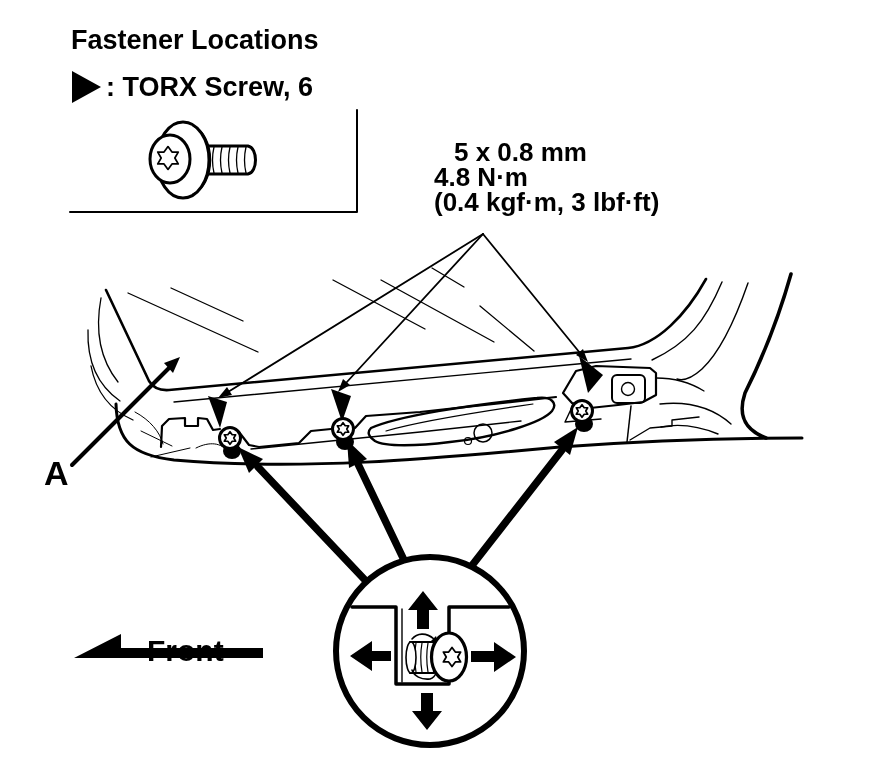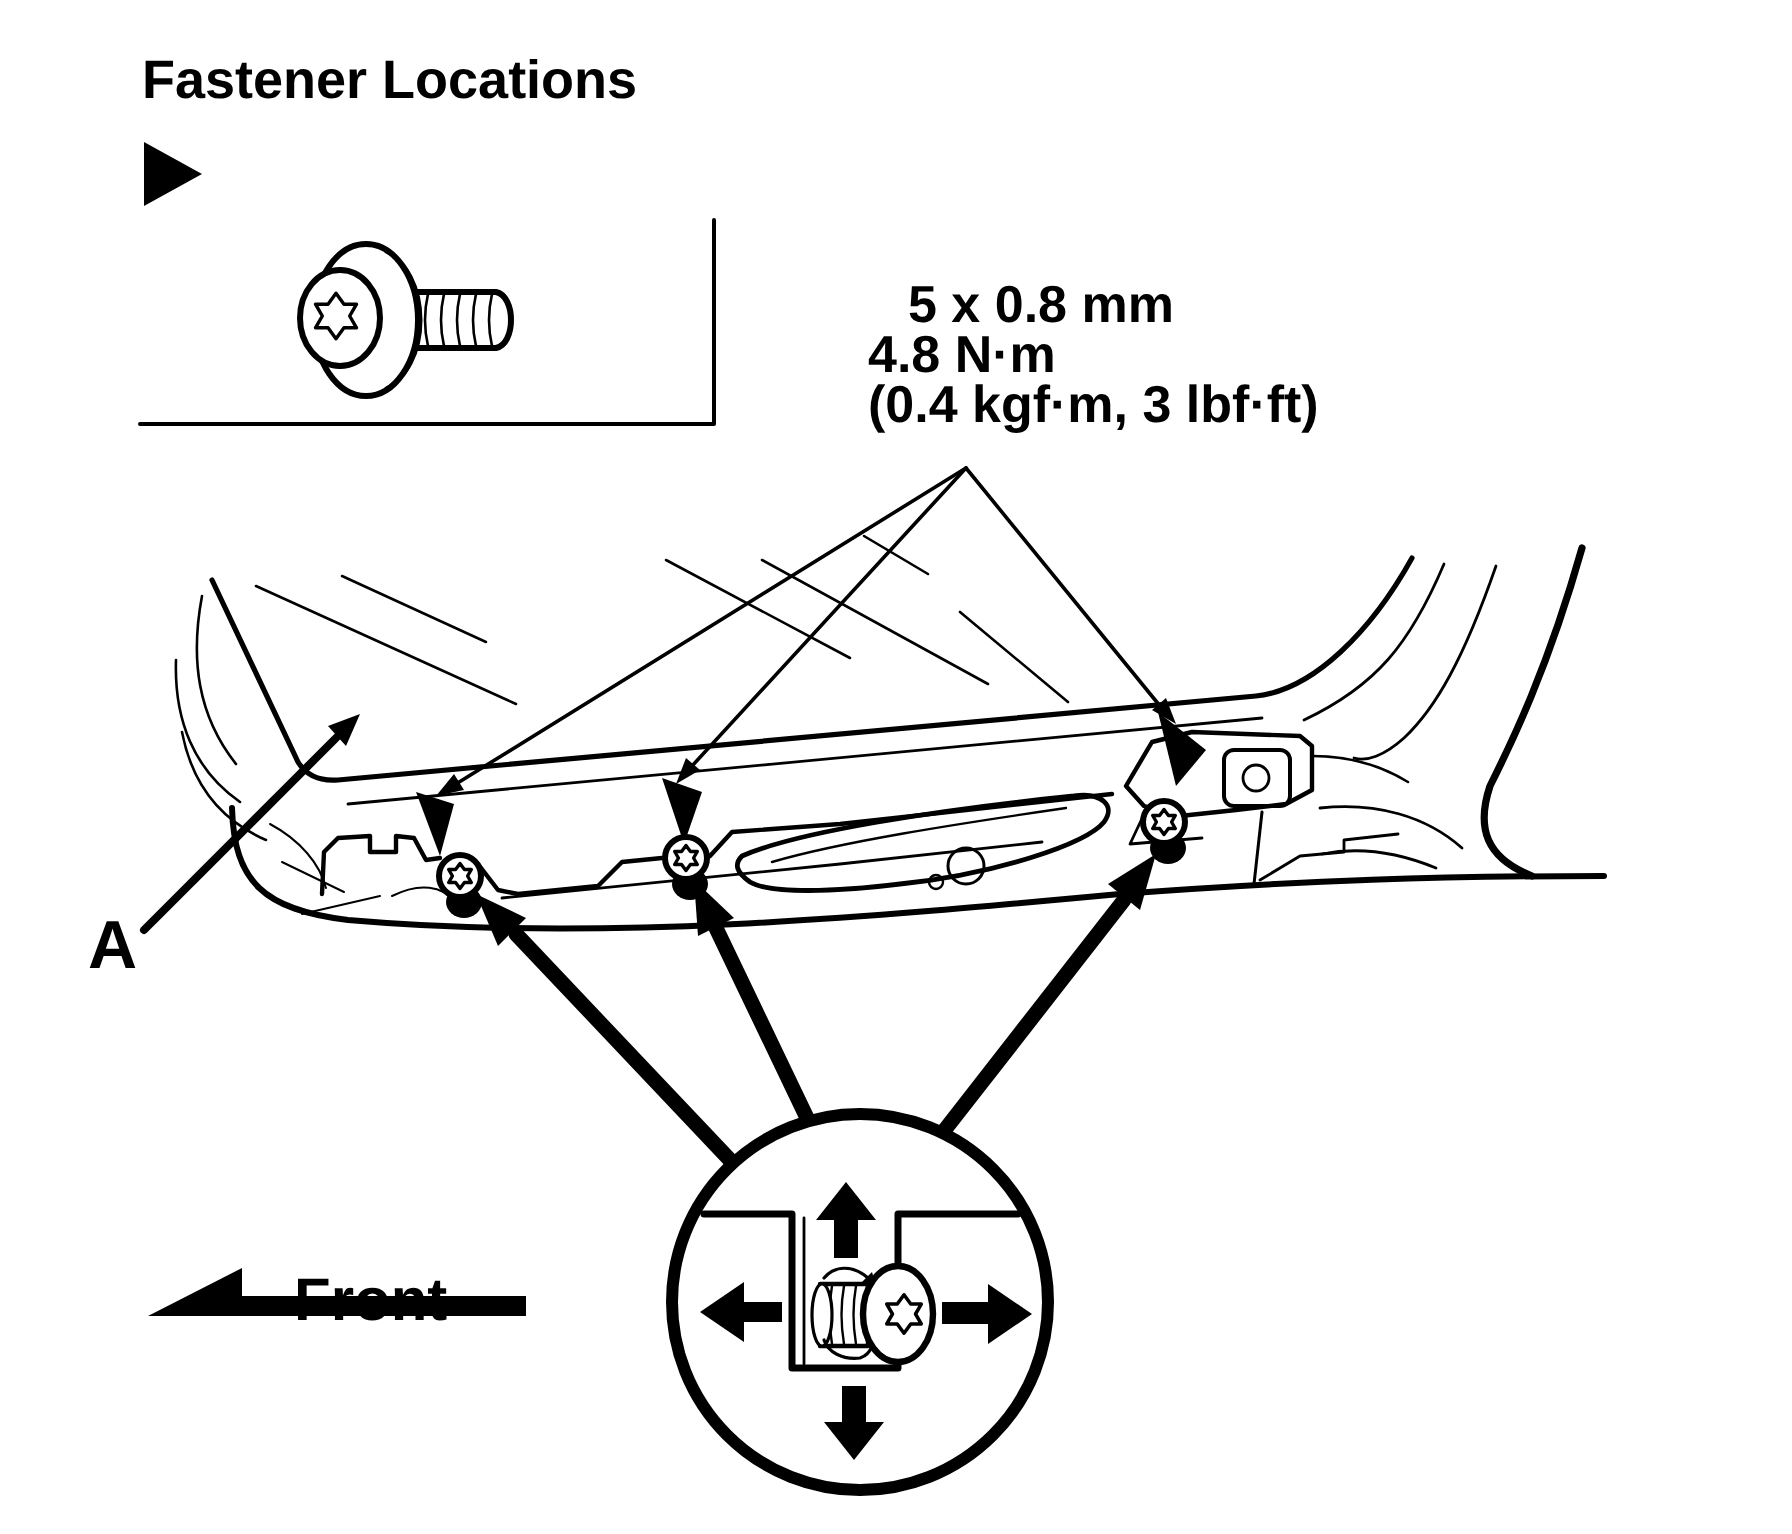--- a/index.html
+++ b/index.html
@@ -159,18 +159,19 @@
         <polygon points="421,693 421,711 412,711 427,730 442,711 433,711 433,693"></polygon>
         <polygon points="391,651 372,651 372,641 350,656 372,671 372,661 391,661"></polygon>
         <polygon points="471,651 494,651 494,642 516,657 494,672 494,662 471,662"></polygon>
       </g>
     </g>
 
     <polygon points="74,658 121,634 121,648 263,648 263,658" fill="#000" stroke="none"></polygon>
   </svg>
 
   <div class="t title">Fastener Locations</div>
+  <div class="t legend">: TORX Screw, 6</div>
   <div class="t spec1">5 x 0.8 mm</div>
   <div class="t spec2">4.8 N·m</div>
   <div class="t spec3">(0.4 kgf·m, 3 lbf·ft)</div>
   <div class="t labelA">A</div>
   <div class="t front">Front</div>
 </div>
 
 </body></html>

